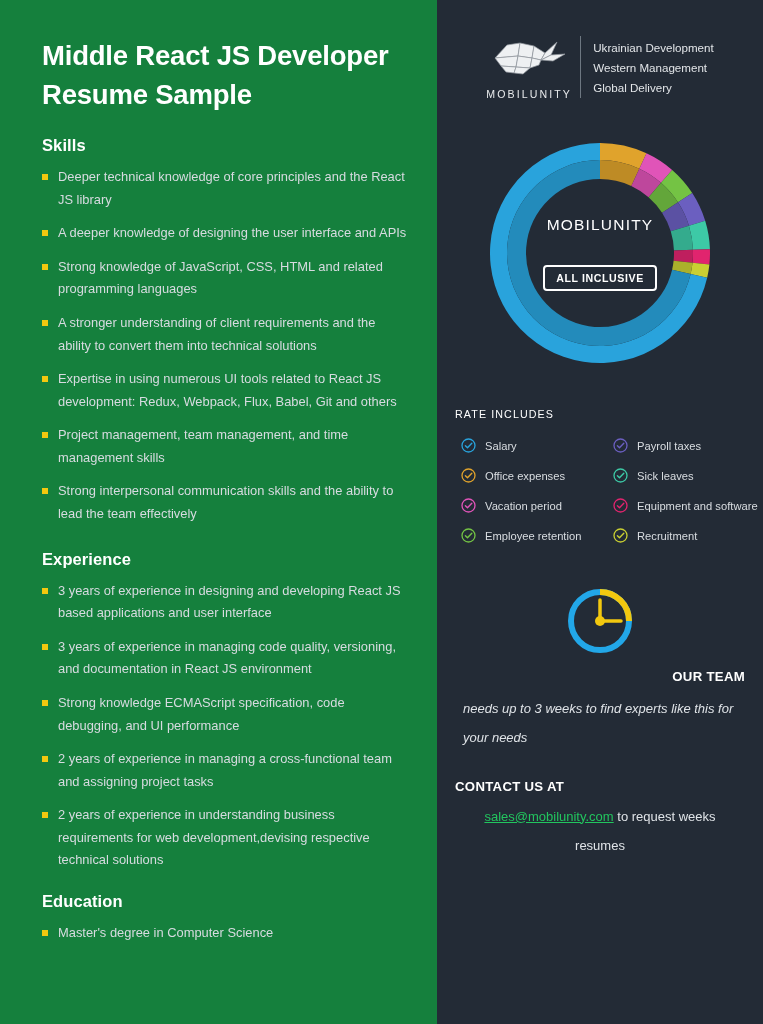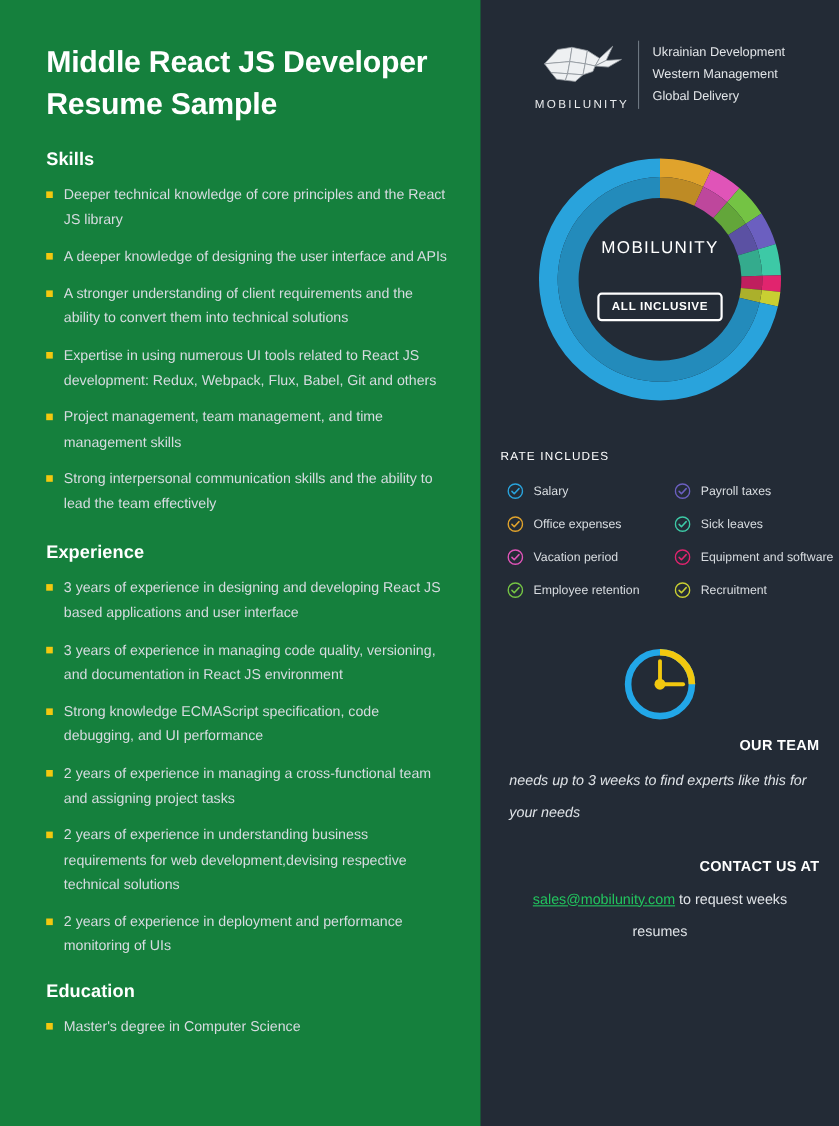--- a/index.html
+++ b/index.html
@@ -107,54 +107,54 @@
   .clock-wrap { margin: 42px auto 0 auto; width: 72px; height: 72px; }
   .our-team {
     text-align: right; font-size: 13.2px; font-weight: bold;
     color: #ffffff; margin-top: 12px; letter-spacing: 0.3px;
   }
   .team-note {
     text-align: left; font-size: 13px; color: #dfe3e7;
     line-height: 2.25; margin-top: 10px; padding: 0 8px; font-style: italic;
   }
   .contact-head {
-    text-align: right; font-size: 13.2px; font-weight: bold;
+    text-align: left; font-size: 13.2px; font-weight: bold;
     color: #ffffff; margin-top: 26px; letter-spacing: 0.3px;
   }
   .contact-line {
     text-align: center; font-size: 13px; color: #dfe3e7;
     line-height: 2.25; margin-top: 8px; padding: 0 6px;
   }
   .contact-line .mail { color: #22c55e; }
 </style>
 </head>
 <body>
 
 <div class="page">
 
   <div class="left">
     <div class="resume-title">Middle React JS Developer Resume Sample</div>
     <div id="left-sections">
         <div class="section-head">Skills</div>
         <ul class="bullets">
           <li>Deeper technical knowledge of core principles and the React JS library</li>
           <li>A deeper knowledge of designing the user interface and APIs</li>
+          <li>Strong knowledge of JavaScript, CSS, HTML and related programming languages</li>
           <li>A stronger understanding of client requirements and the ability to convert them into technical solutions</li>
           <li>Expertise in using numerous UI tools related to React JS development: Redux, Webpack, Flux, Babel, Git and others</li>
           <li>Project management, team management, and time management skills</li>
           <li>Strong interpersonal communication skills and the ability to lead the team effectively</li>
         </ul>
         <div class="section-head exp">Experience</div>
         <ul class="bullets">
           <li>3 years of experience in designing and developing React JS based applications and user interface</li>
           <li>3 years of experience in managing code quality, versioning, and documentation in React JS environment</li>
           <li>Strong knowledge ECMAScript specification, code debugging, and UI performance</li>
           <li>2 years of experience in managing a cross-functional team and assigning project tasks</li>
           <li>2 years of experience in understanding business requirements for web development,devising respective technical solutions</li>
-          <li>2 years of experience in deployment and performance monitoring of UIs</li>
         </ul>
         <div class="section-head edu">Education</div>
         <ul class="bullets">
           <li>Master's degree in Computer Science</li>
         </ul>
       </div>
 
   </div>
 
   <div class="right">

